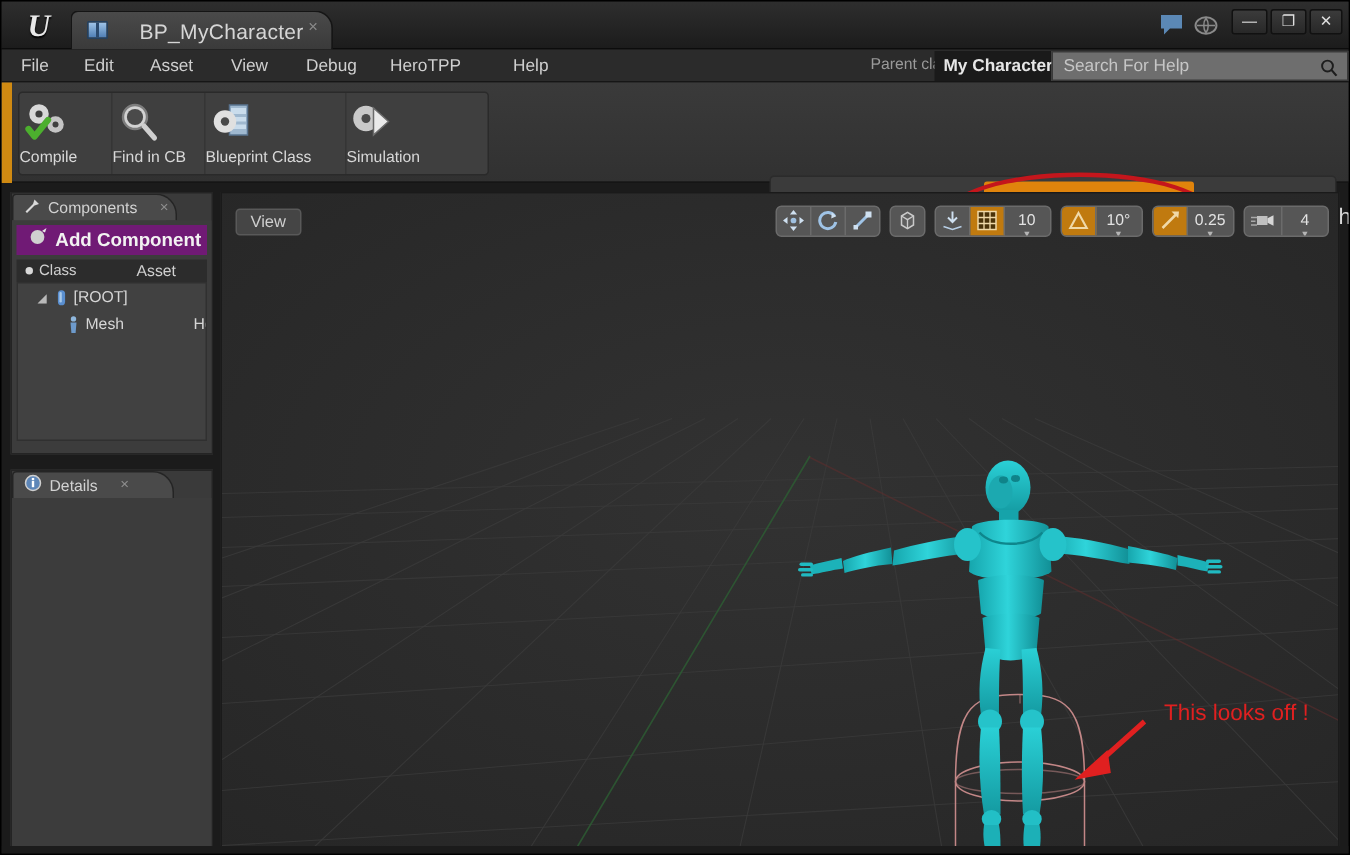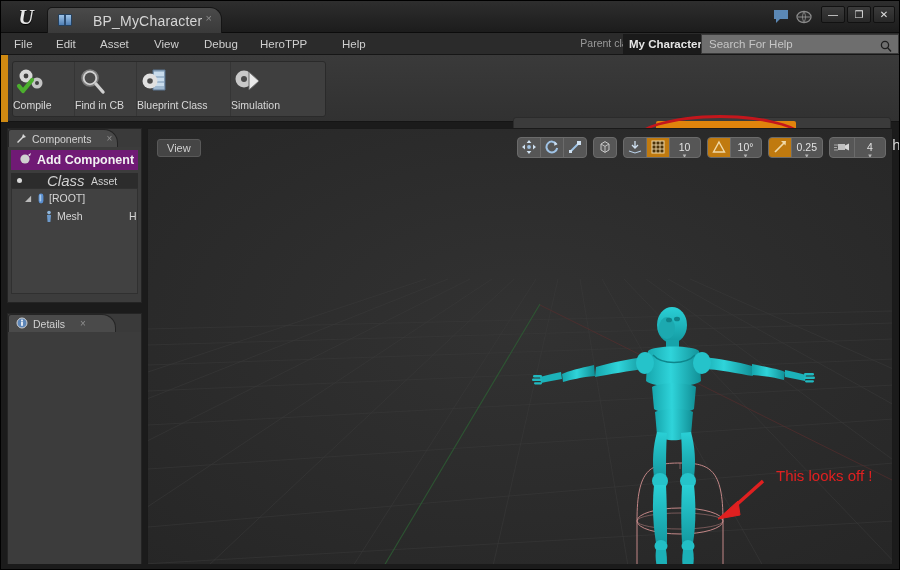--- a/index.html
+++ b/index.html
@@ -180,21 +180,21 @@
     background: #701a75;
     display: flex; align-items: center; gap: 5px; padding-left: 4px; justify-content: center;
   }
   .add-comp .lb { font-size: 12.5px; font-weight: bold; color: #f2f2f2; }
 
   .tree-head {
     position: absolute; left: 3px; top: 26px; width: 127px; height: 15px;
     background: #2c2c2c;
     display: flex; align-items: center;
   }
-  .tree-head .c1 { position: absolute; left: 36px; font-size: 15px; color: #d0d0d0; font-style: italic; }
+  .tree-head .c1 { position: absolute; left: 15px; font-size: 10px; color: #d0d0d0; }
   .tree-head .c2 { position: absolute; left: 80px; font-size: 10.5px; color: #d0d0d0; }
   .tree-head .dot {
     position: absolute; left: 6px; width: 5px; height: 5px;
     background: #d8d8d8; border-radius: 50%;
   }
 
   .tree-body {
     position: absolute; left: 3px; top: 41px; width: 127px; bottom: 8px;
     background: #414141; border: 1px solid #303030;
   }

